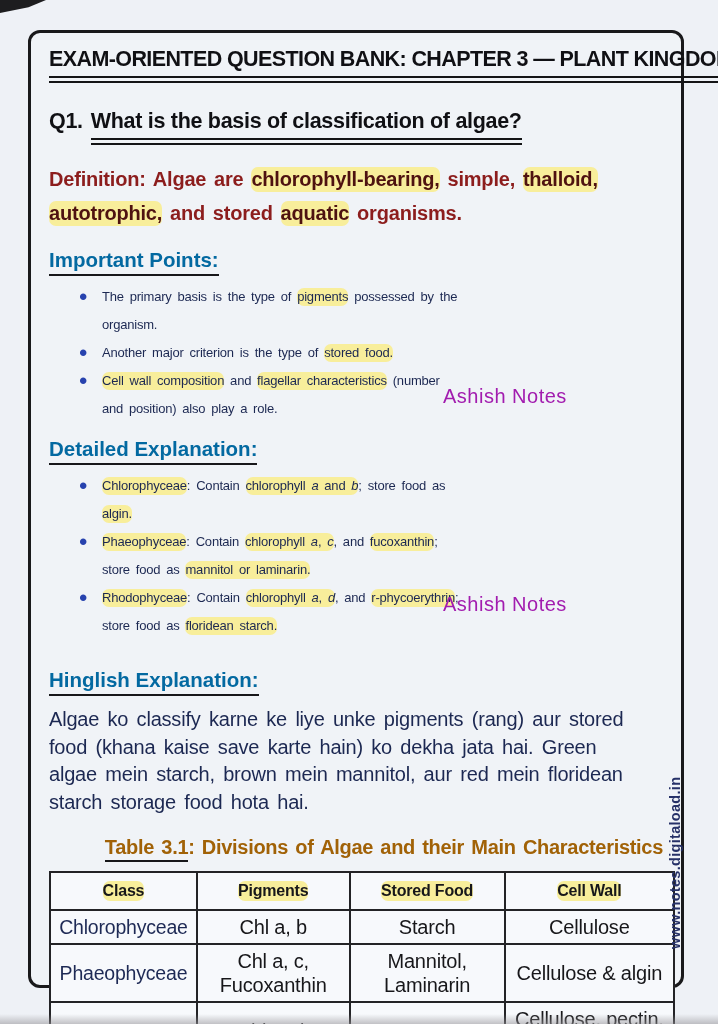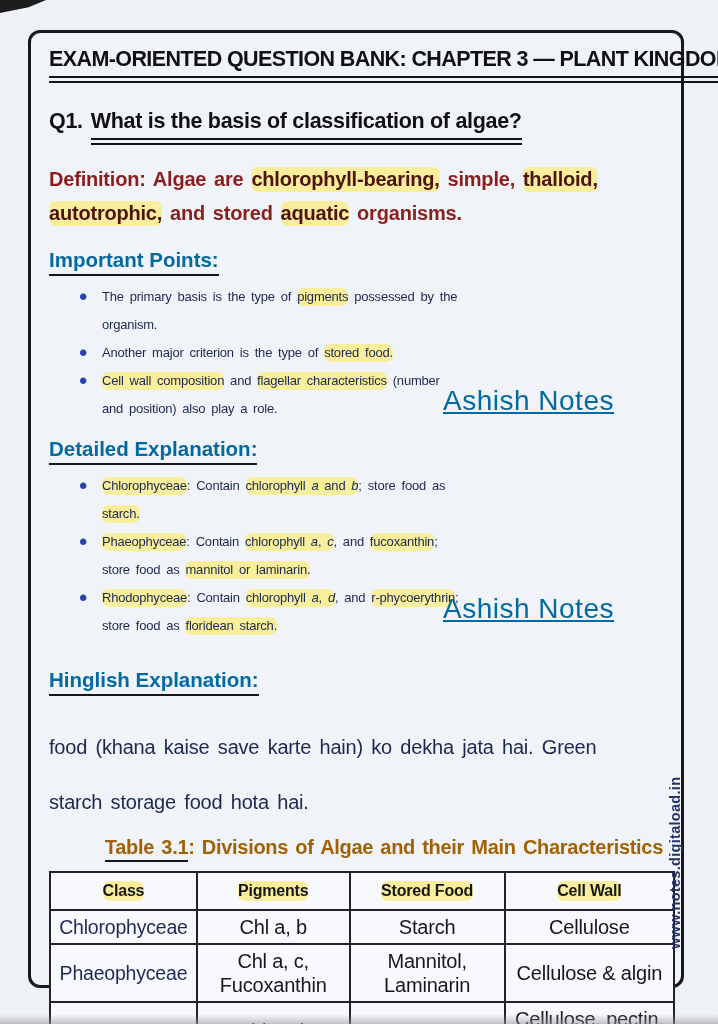--- a/index.html
+++ b/index.html
@@ -56,22 +56,22 @@
     content:"\2022";position:absolute;left:0;top:0;color:#2742ae;
     font-size:24px;line-height:28px;
   }
   .it{font-style:italic;}
   .para{
     margin-top:10px;font-size:20px;line-height:27.5px;color:#1c2852;
     word-spacing:3px;letter-spacing:-0.2px;font-weight:500;
   }
   
   .wm{
-    position:absolute;color:#0369a1;font-size:28px;letter-spacing:0.5px;
-    font-weight:400;pointer-events:none;white-space:nowrap;text-decoration:underline;
+    position:absolute;color:#a21caf;font-size:20px;letter-spacing:0.5px;
+    font-weight:400;pointer-events:none;white-space:nowrap;
   }
   .wm1{left:412px;top:352px;}
   .wm2{left:412px;top:560px;}
   
   .site{
     position:absolute;right:-2px;top:648px;height:268px;
     writing-mode:vertical-rl;transform:rotate(180deg);
     font-size:14.5px;font-weight:700;color:#263168;letter-spacing:0.3px;
   }
   
@@ -114,29 +114,29 @@
     <ul class="blts">
       <li><span>The primary basis is the type of </span><span class="hl"><span>pigments</span></span><span> possessed by the</span><br><span>organism.</span></li>
       <li><span>Another major criterion is the type of </span><span class="hl"><span>stored food.</span></span></li>
       <li><span class="hl"><span>Cell wall composition</span></span><span> and </span><span class="hl"><span>flagellar characteristics</span></span><span> (number</span><br><span>and position) also play a role.</span></li>
     </ul>
 
     <div class="sec-head" style="margin-top:14px;">
       <span class="u1">Detailed Explanation:</span>
     </div>
     <ul class="blts">
-      <li><span class="hl"><span>Chlorophyceae</span></span><span>: Contain </span><span class="hl"><span>chlorophyll </span><span class="it">a</span><span> and </span><span class="it">b</span></span><span>; store food as</span><br><span class="hl"><span>starch.</span></span></li>
+      <li><span class="hl"><span>Chlorophyceae</span></span><span>: Contain </span><span class="hl"><span>chlorophyll </span><span class="it">a</span><span> and </span><span class="it">b</span></span><span>; store food as</span><br><span class="hl"><span>algin.</span></span></li>
       <li><span class="hl"><span>Phaeophyceae</span></span><span>: Contain </span><span class="hl"><span>chlorophyll </span><span class="it">a</span><span>, </span><span class="it">c</span></span><span>, and </span><span class="hl"><span>fucoxanthin</span></span><span>;</span><br><span>store food as </span><span class="hl"><span>mannitol or laminarin.</span></span></li>
       <li><span class="hl"><span>Rhodophyceae</span></span><span>: Contain </span><span class="hl"><span>chlorophyll </span><span class="it">a</span><span>, </span><span class="it">d</span></span><span>, and </span><span class="hl"><span>r-phycoerythrin</span></span><span>;</span><br><span>store food as </span><span class="hl"><span>floridean starch.</span></span></li>
     </ul>
 
     <div class="sec-head" style="margin-top:28px;">
       <span class="u1">Hinglish Explanation:</span>
     </div>
-    <div class="para"><br><span>food (khana kaise save karte hain) ko dekha jata hai. Green</span><br><br><span>starch storage food hota hai.</span></div>
+    <div class="para"><span>Algae ko classify karne ke liye unke pigments (rang) aur stored</span><br><span>food (khana kaise save karte hain) ko dekha jata hai. Green</span><br><span>algae mein starch, brown mein mannitol, aur red mein floridean</span><br><span>starch storage food hota hai.</span></div>
 
     <div class="tbl-caption"><span class="u1">Table 3.1</span><span>: Divisions of Algae and their Main Characteristics</span></div>
 
     <table class="algae">
       <colgroup>
           <col class="c1">
           <col class="c2">
           <col class="c3">
           <col class="c4">
         </colgroup>

